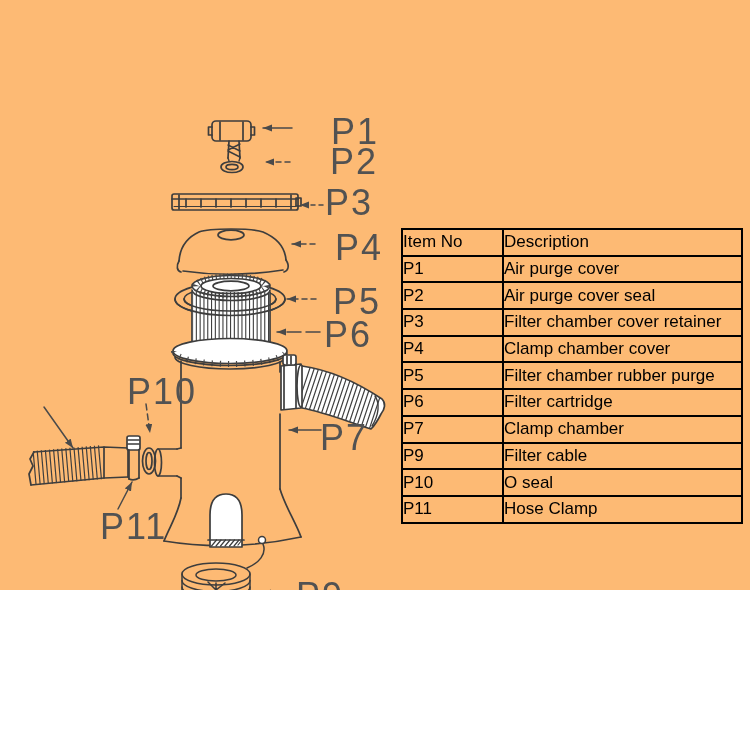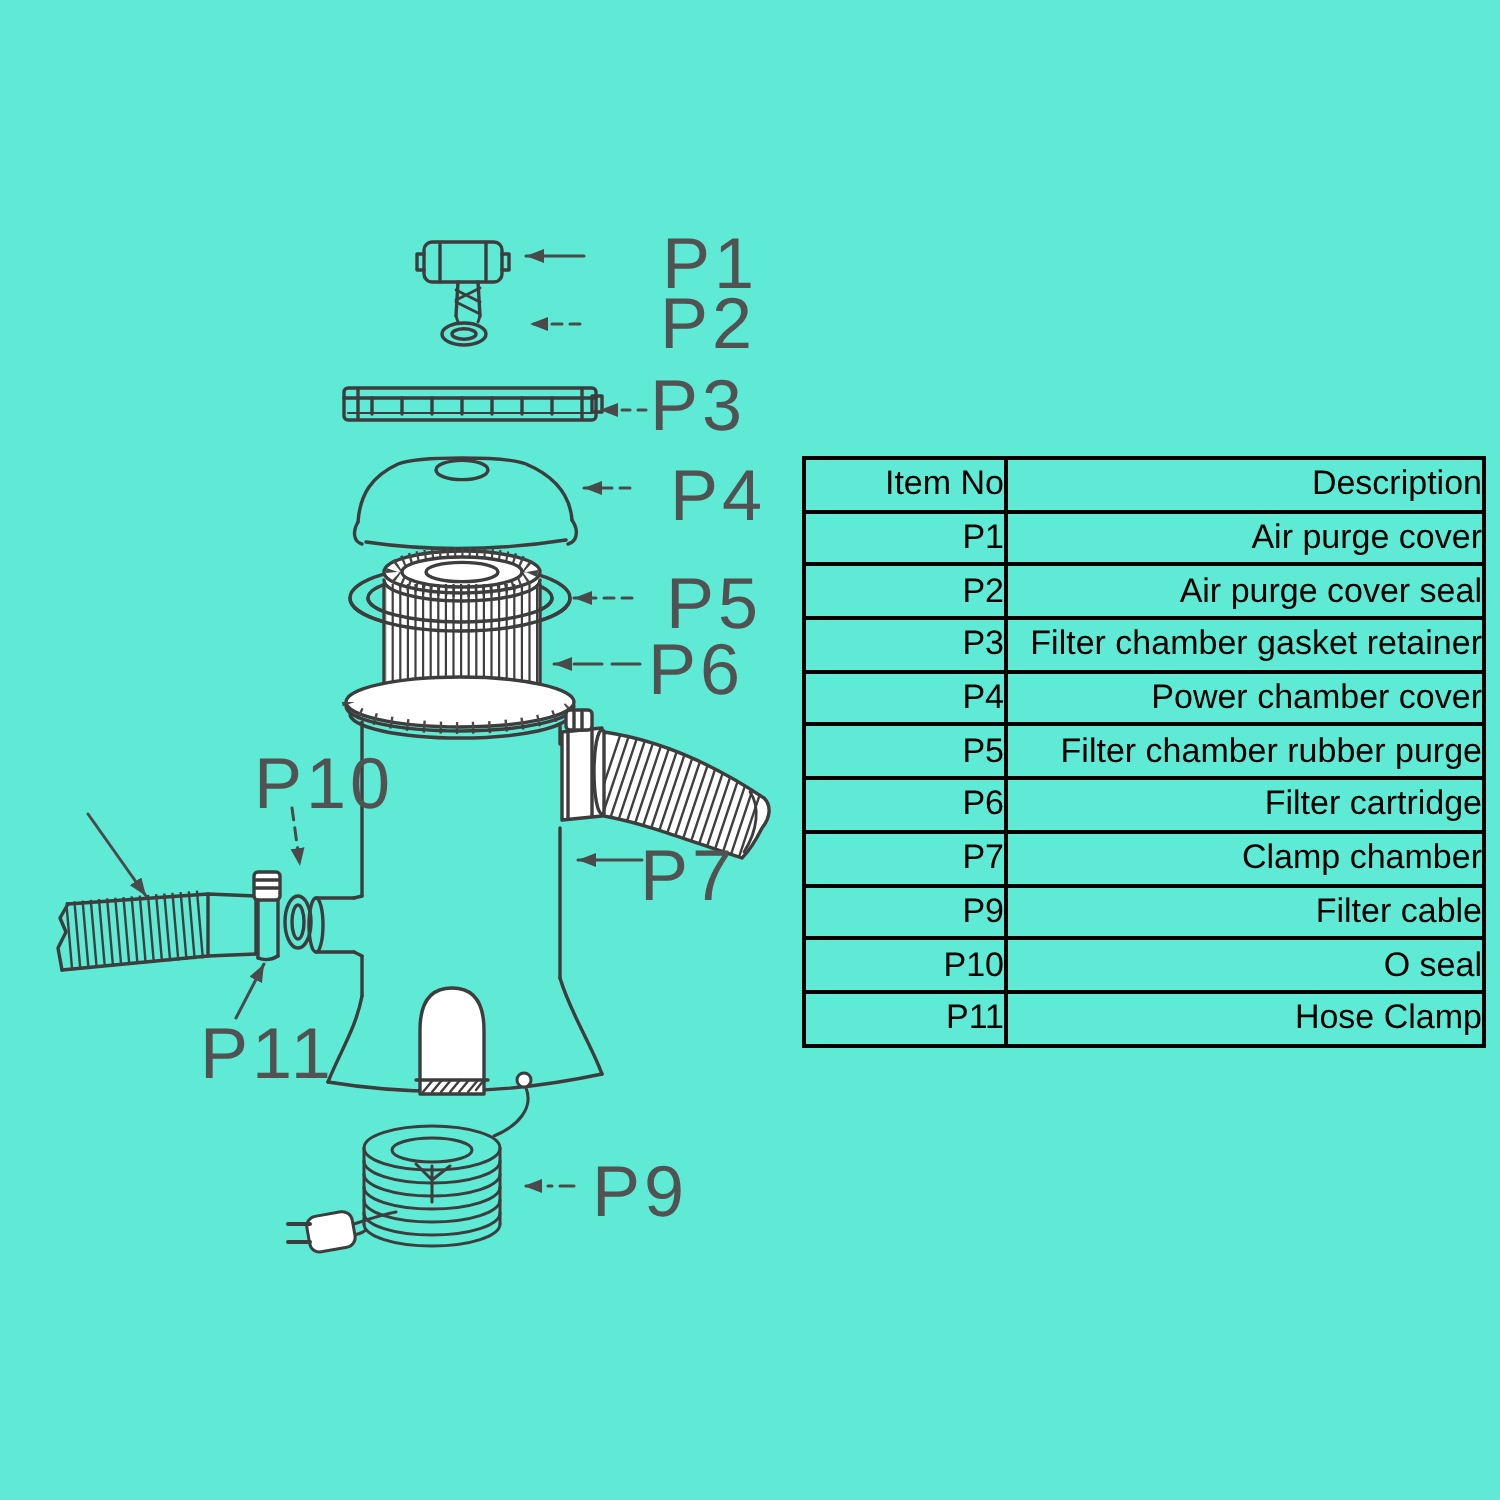--- a/index.html
+++ b/index.html
@@ -1,23 +1,23 @@
 <!DOCTYPE html>
 <html><head>
 <meta charset="utf-8">
 <style>
   html,body{margin:0;padding:0;background:#fff;}
-  .stage{position:relative;width:750px;height:750px;background:#5eead4;overflow:hidden;
+  .stage{position:relative;width:750px;height:590px;background:#fdba74;overflow:hidden;
          font-family:"Liberation Sans",sans-serif;}
   svg.diagram{position:absolute;left:0;top:0;}
   .plabel{position:absolute;font-size:36px;color:#525252;letter-spacing:2px;line-height:38px;
           font-family:"Liberation Sans",sans-serif;}
   .parts-table{position:absolute;left:401px;top:228px;border-collapse:collapse;table-layout:fixed;
                width:342px;}
-  .parts-table td,.parts-table th{border:2px solid #000;height:24.7px;text-align:right;
+  .parts-table td,.parts-table th{border:2px solid #000;height:24.7px;text-align:left;
                font-size:17px;font-weight:400;color:#000;padding:0;}
   .parts-table col.c1{width:101px;}
 </style>
 </head>
 <body>
 
 <div class="stage">
 
 <svg class="diagram" width="750" height="750" viewBox="0 0 750 750" fill="none" stroke="#3d3d3d" stroke-width="1.7" stroke-linecap="round" stroke-linejoin="round">
   <defs>
@@ -201,25 +201,25 @@
   <tr>
           <td>P1</td>
           <td>Air purge cover</td>
         </tr>
   <tr>
           <td>P2</td>
           <td>Air purge cover seal</td>
         </tr>
   <tr>
           <td>P3</td>
-          <td>Filter chamber gasket retainer</td>
+          <td>Filter chamber cover retainer</td>
         </tr>
   <tr>
           <td>P4</td>
-          <td>Power chamber cover</td>
+          <td>Clamp chamber cover</td>
         </tr>
   <tr>
           <td>P5</td>
           <td>Filter chamber rubber purge</td>
         </tr>
   <tr>
           <td>P6</td>
           <td>Filter cartridge</td>
         </tr>
   <tr>

